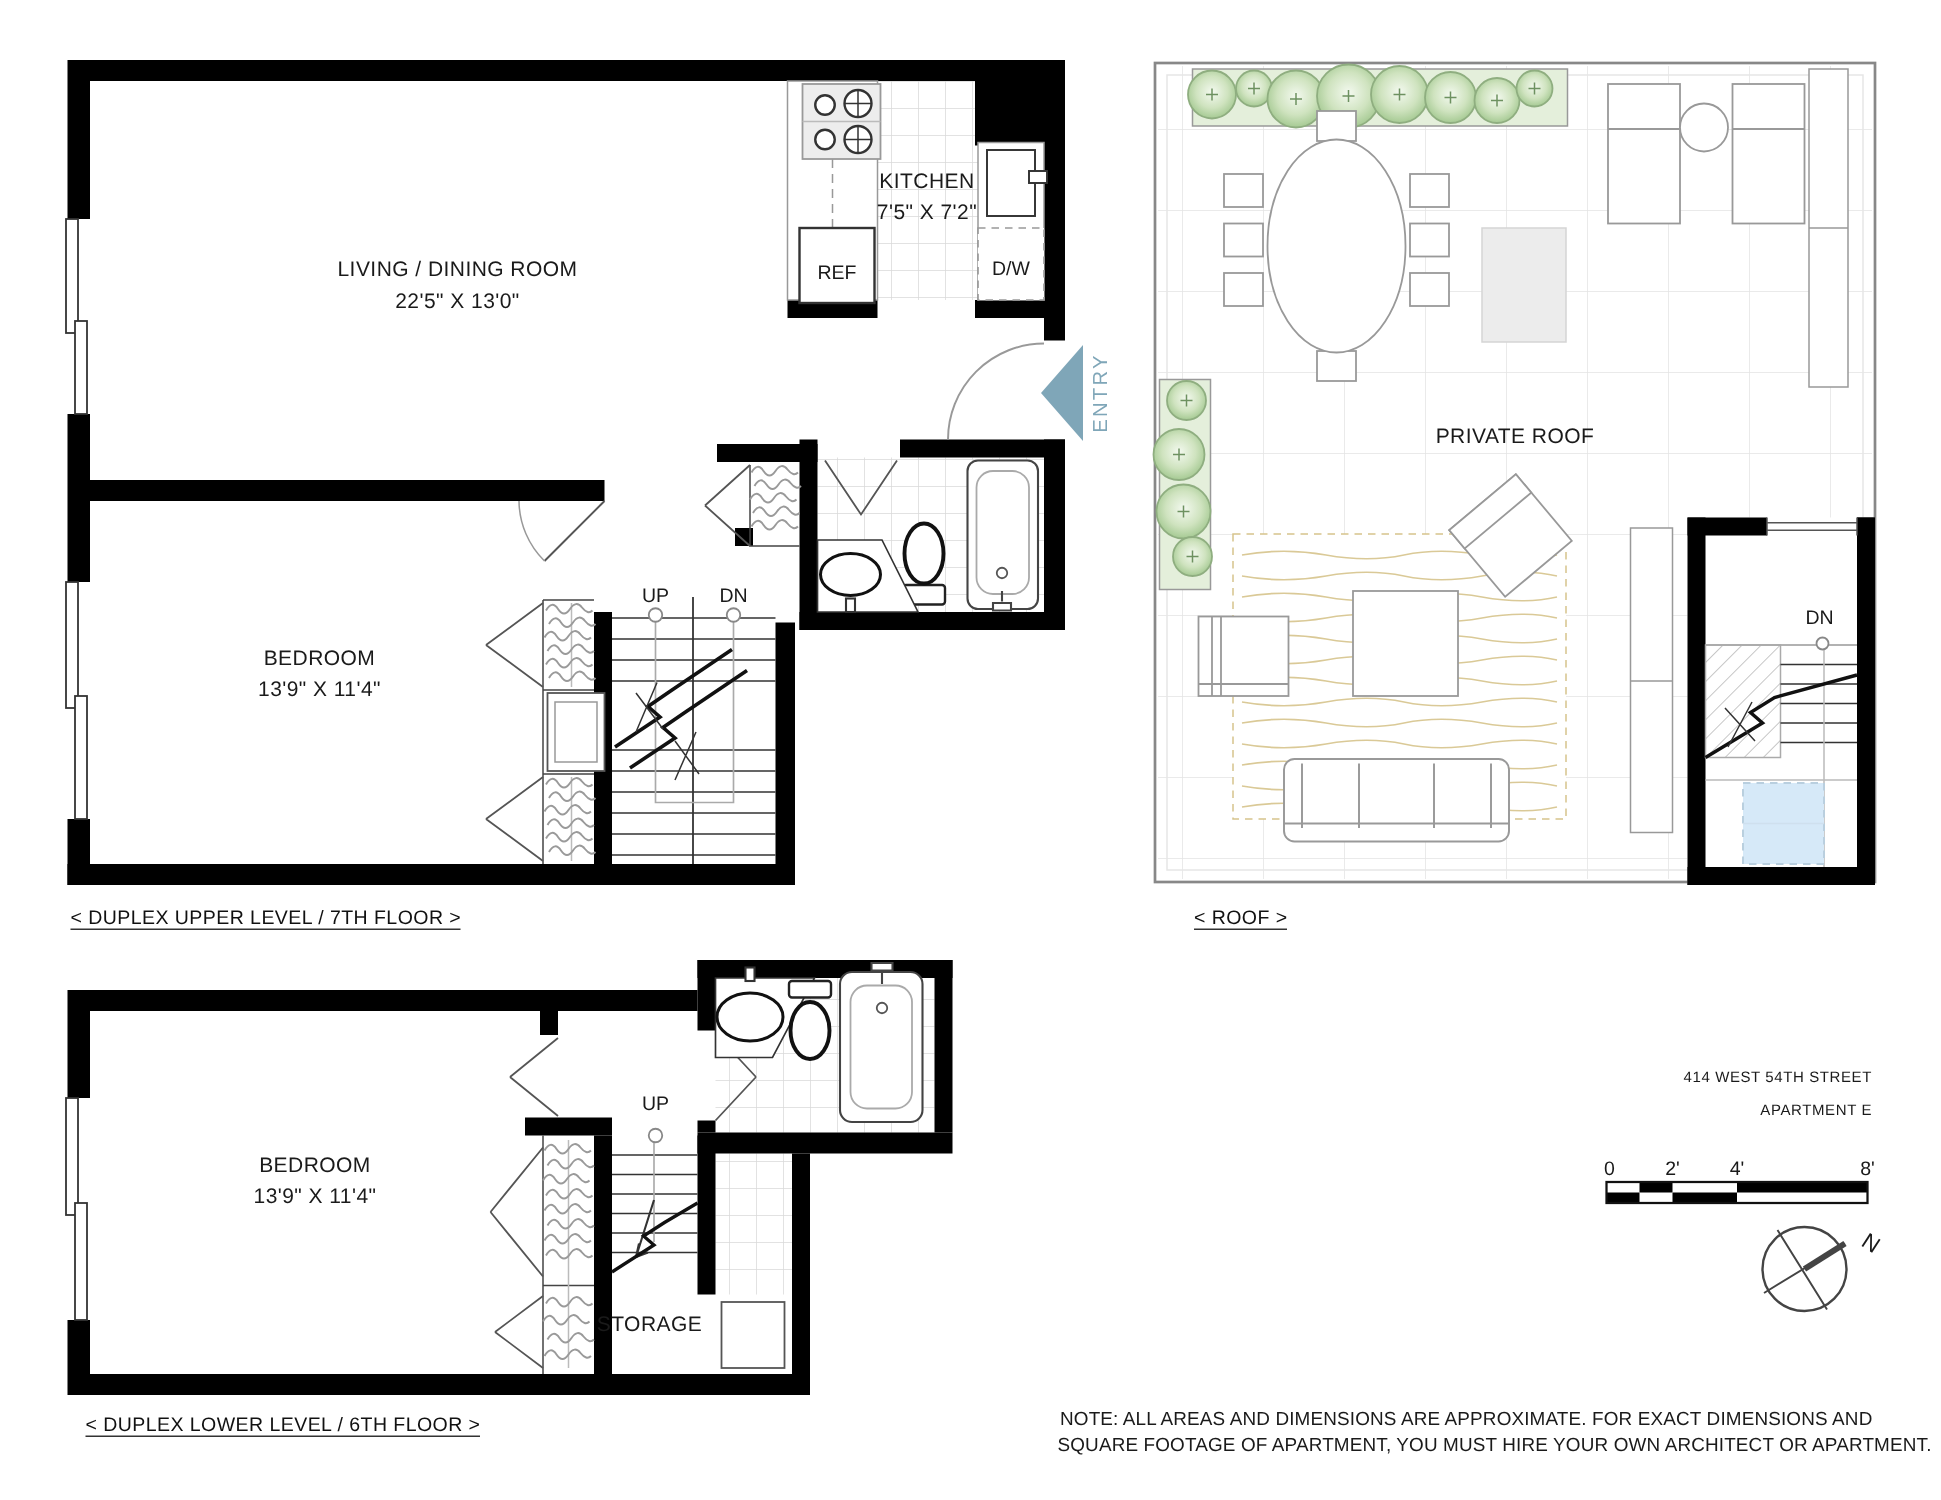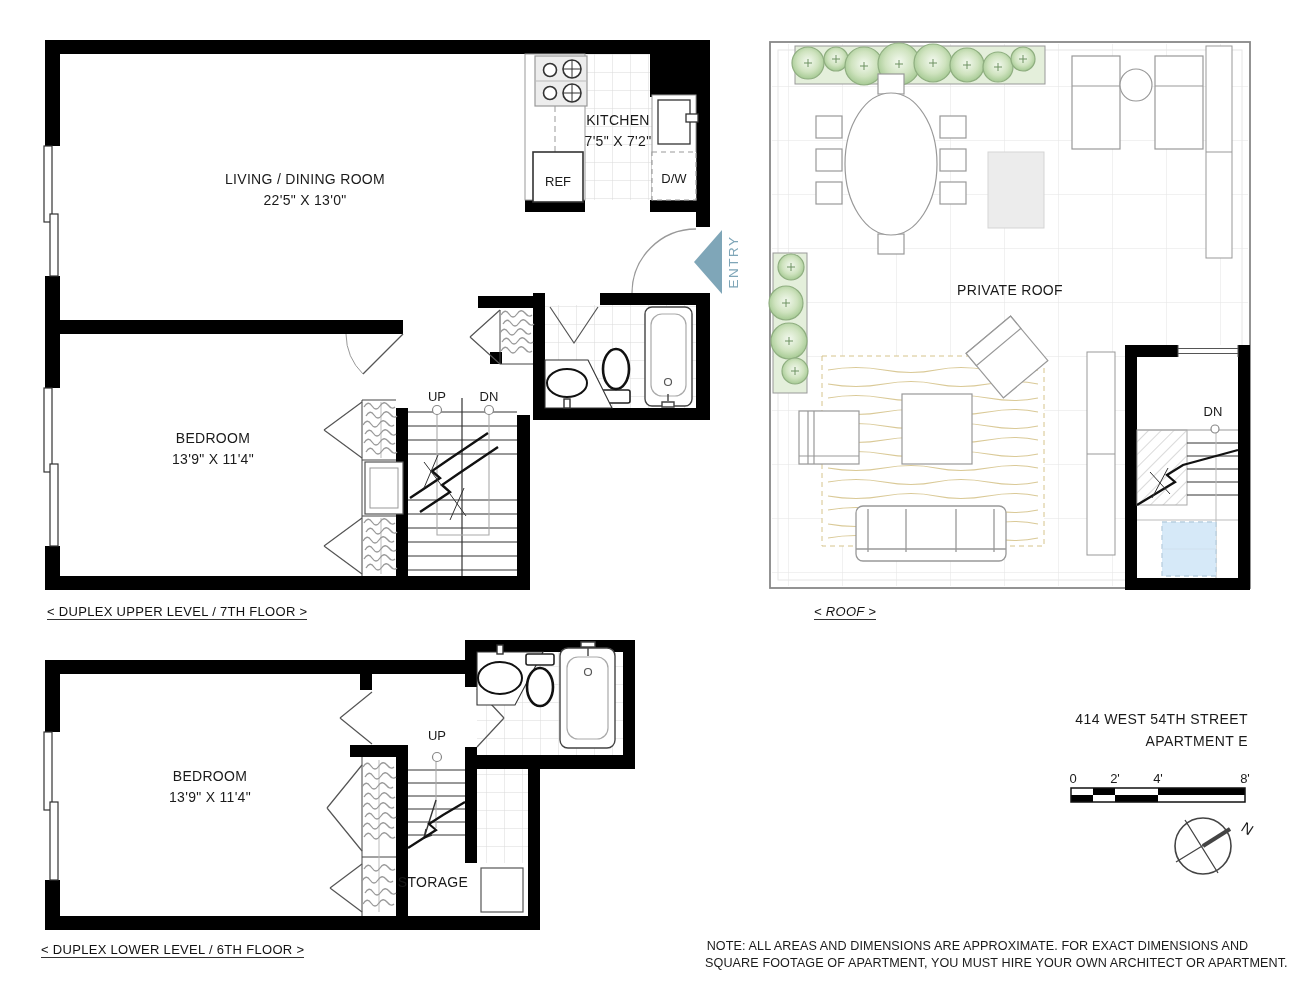--- a/index.html
+++ b/index.html
@@ -2,21 +2,21 @@
 <html><head>
 <meta charset="utf-8">
 <style>
   html,body{margin:0;padding:0;background:#ffffff;}
   #canvas{position:relative;width:1294px;height:1000px;background:#fff;overflow:hidden;
           font-family:"Liberation Sans",sans-serif;color:#1a1a1a;}
   svg{position:absolute;left:0;top:0;}
   svg text{font-family:"Liberation Sans",sans-serif;fill:#1a1a1a;}
   .caption{position:absolute;font-size:13px;letter-spacing:.3px;color:#111;
            border-bottom:1.6px solid #333;padding-bottom:0;white-space:nowrap;}
-  .address{position:absolute;right:46px;top:708px;text-align:right;font-size:14px;
+  .address{position:absolute;right:46px;top:708px;text-align:right;font-size:10px;
            letter-spacing:.4px;line-height:22px;white-space:nowrap;}
   .note{position:absolute;right:44px;top:938px;width:545px;text-align:center;
         font-size:12.6px;line-height:17px;letter-spacing:.1px;white-space:nowrap;}
   .lbl-room{font-size:14px;letter-spacing:.3px;}
   .lbl-small{font-size:13px;}
   .lbl-entry{font-size:13.5px;letter-spacing:1.5px;fill:#7fa6b8;}
 </style>
 </head>
 <body>
 
@@ -380,22 +380,22 @@
   </g>
   <g>
     <circle cx="1203" cy="846" r="28" fill="none" stroke="#444" stroke-width="1.6"></circle>
     <path d="M1185 820 L1218 873 M1176 862 L1230 829" stroke="#444" stroke-width="1.3"></path>
     <path d="M1203 846 L1230 829" stroke="#444" stroke-width="4"></path>
     <text x="1240" y="830" font-size="15" transform="rotate(33 1240 830)">N</text>
   </g>
 </svg>
 
   <div class="caption" style="left:47px;top:604px;">&lt; DUPLEX UPPER LEVEL / 7TH FLOOR &gt;</div>
-  <div class="caption" style="left:814px;top:604px;font-style:italic;">&lt; ROOF &gt;</div>
-  <div class="caption" style="left:41px;top:942px;">&lt; DUPLEX LOWER LEVEL / 6TH FLOOR &gt;</div>
+  <div class="caption" style="left:796px;top:604px;">&lt; ROOF &gt;</div>
+  <div class="caption" style="left:57px;top:942px;">&lt; DUPLEX LOWER LEVEL / 6TH FLOOR &gt;</div>
 
   <div class="address">
     <div>414 WEST 54TH STREET</div>
     <div>APARTMENT E</div>
   </div>
 
   <div class="note">
     <div>NOTE: ALL AREAS AND DIMENSIONS ARE APPROXIMATE. FOR EXACT DIMENSIONS AND</div>
     <div>SQUARE FOOTAGE OF APARTMENT, YOU MUST HIRE YOUR OWN ARCHITECT OR APARTMENT.</div>
   </div>

